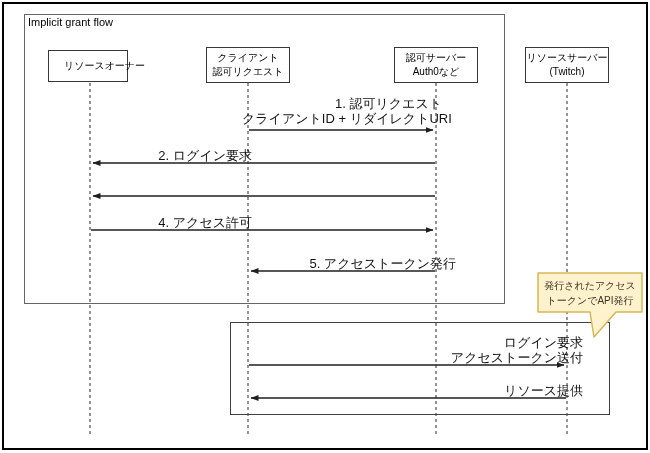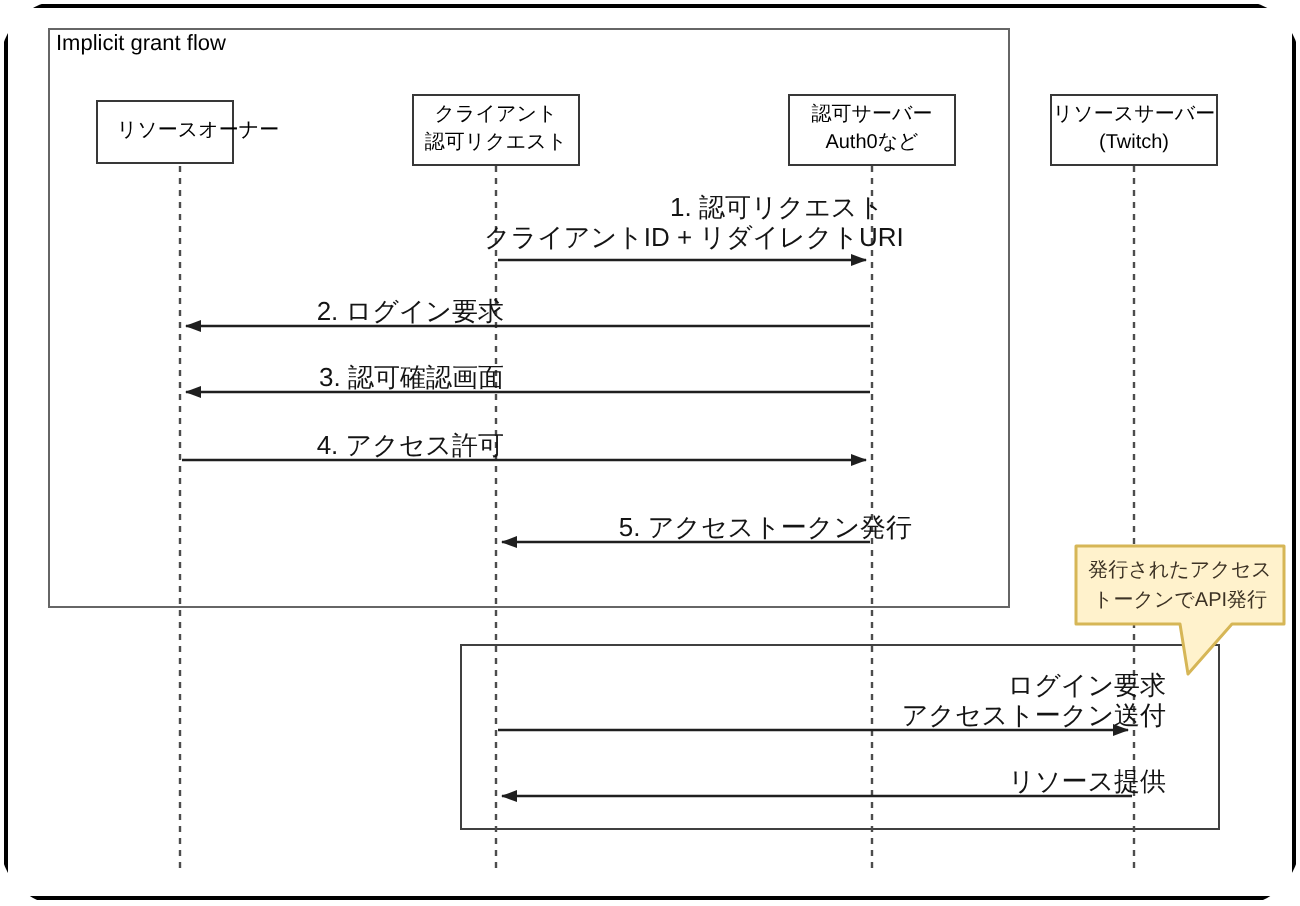--- a/index.html
+++ b/index.html
@@ -1,17 +1,17 @@
 <!DOCTYPE html>
 <html><head>
 <meta charset="utf-8">
 <style>
   html,body{margin:0;padding:0;background:#fff;}
   .stage{position:relative;width:650px;height:453px;background:#ffffff;overflow:hidden;
-         font-family:"Liberation Sans","DejaVu Sans",sans-serif;color:#1a1a1a;border-radius:32px;}
+         font-family:"Liberation Sans","DejaVu Sans",sans-serif;color:#1a1a1a;}
   .outer-border{position:absolute;left:2px;top:2px;right:2px;bottom:3px;border:2px solid #000;}
   .frame{position:absolute;left:24px;top:14px;width:479px;height:288px;border:1px solid #666;background:transparent;}
   .frame-title{position:absolute;left:28px;top:16px;font-size:11px;color:#000;white-space:nowrap;}
   .actor-box{position:absolute;background:#fff;border:1.5px solid #383838;display:flex;flex-direction:column;
              align-items:center;justify-content:center;text-align:center;font-size:10px;line-height:14px;color:#000;
              box-sizing:border-box;white-space:nowrap;}
   .svg-layer{position:absolute;left:0;top:0;}
   .lifeline{stroke:#4d4d4d;stroke-width:1.2;stroke-dasharray:3 3;}
   .msg-arrow{stroke:#1f1f1f;stroke-width:1.3;fill:none;}
   .msg-label{position:absolute;font-size:13px;line-height:15px;text-align:right;color:#141414;white-space:nowrap;}
@@ -44,42 +44,41 @@
 
     <line class="msg-arrow" x1="249" y1="130" x2="433" y2="130" marker-end="url(#arrow)"></line>
     <line class="msg-arrow" x1="435" y1="163" x2="93" y2="163" marker-end="url(#arrow)"></line>
     <line class="msg-arrow" x1="435" y1="196" x2="93" y2="196" marker-end="url(#arrow)"></line>
     <line class="msg-arrow" x1="91" y1="230" x2="433" y2="230" marker-end="url(#arrow)"></line>
     <line class="msg-arrow" x1="435" y1="271" x2="251" y2="271" marker-end="url(#arrow)"></line>
     <line class="msg-arrow" x1="249" y1="365" x2="564" y2="365" marker-end="url(#arrow)"></line>
     <line class="msg-arrow" x1="566" y1="398" x2="251" y2="398" marker-end="url(#arrow)"></line>
   </svg>
 
-  <div class="actor-box" style="left:48px;top:50px;width:69px;height:32px;padding-left:33px;">
+  <div class="actor-box" style="left:48px;top:50px;width:80px;height:32px;padding-left:33px;">
     <span>リソースオーナー</span>
   </div>
   <div class="actor-box" style="left:206px;top:47px;width:84px;height:36px;">
     <span>クライアント</span>
     <span>認可リクエスト</span>
   </div>
   <div class="actor-box" style="left:394px;top:47px;width:84px;height:36px;">
     <span>認可サーバー</span>
     <span>Auth0など</span>
   </div>
   <div class="actor-box" style="left:525px;top:47px;width:84px;height:36px;">
     <span>リソースサーバー</span>
     <span>(Twitch)</span>
   </div>
 
   <div class="msg-label" style="left:242px;top:96px;width:200px;">
     <div>1. 認可リクエスト</div>
     <div>クライアントID + リダイレクトURI</div>
   </div>
   <div class="msg-label" style="left:92px;top:148px;width:160px;">2. ログイン要求</div>
-  <div class="msg-label" style="left:92px;top:181px;width:160px;">3. 認可確認画面</div>
   <div class="msg-label" style="left:92px;top:215px;width:160px;">4. アクセス許可</div>
   <div class="msg-label" style="left:256px;top:256px;width:200px;">5. アクセストークン発行</div>
   <div class="msg-label" style="left:423px;top:335px;width:160px;">
     <div>ログイン要求</div>
     <div>アクセストークン送付</div>
   </div>
   <div class="msg-label" style="left:423px;top:383px;width:160px;">リソース提供</div>
 
   <svg class="svg-layer" style="left:530px;top:265px;" width="120" height="80" viewBox="0 0 120 80">
     <path class="note-shape-path" d="M 8,8 L 112,8 L 112,47 L 86,47 L 64,72 L 60,47 L 8,47 Z"></path>

